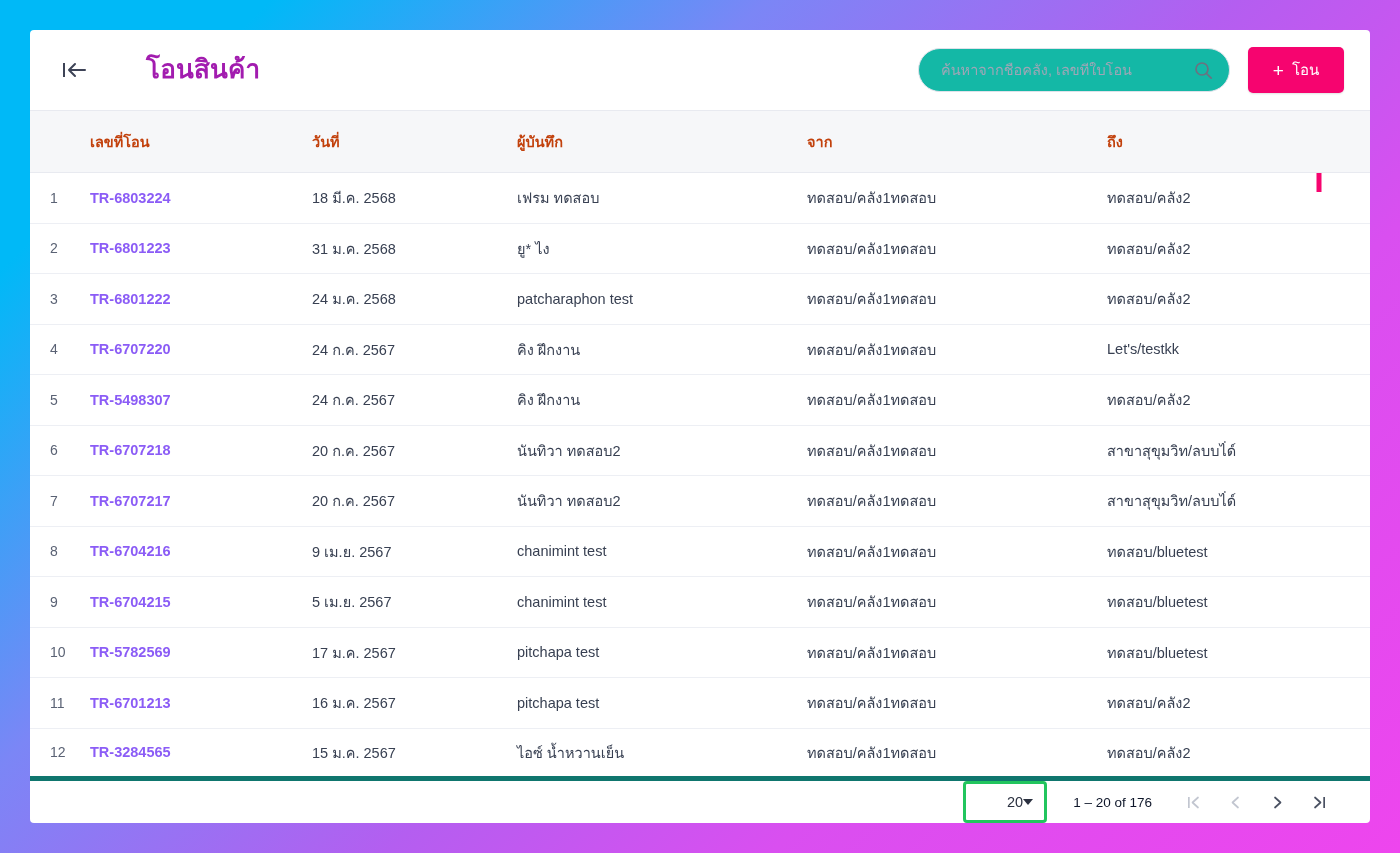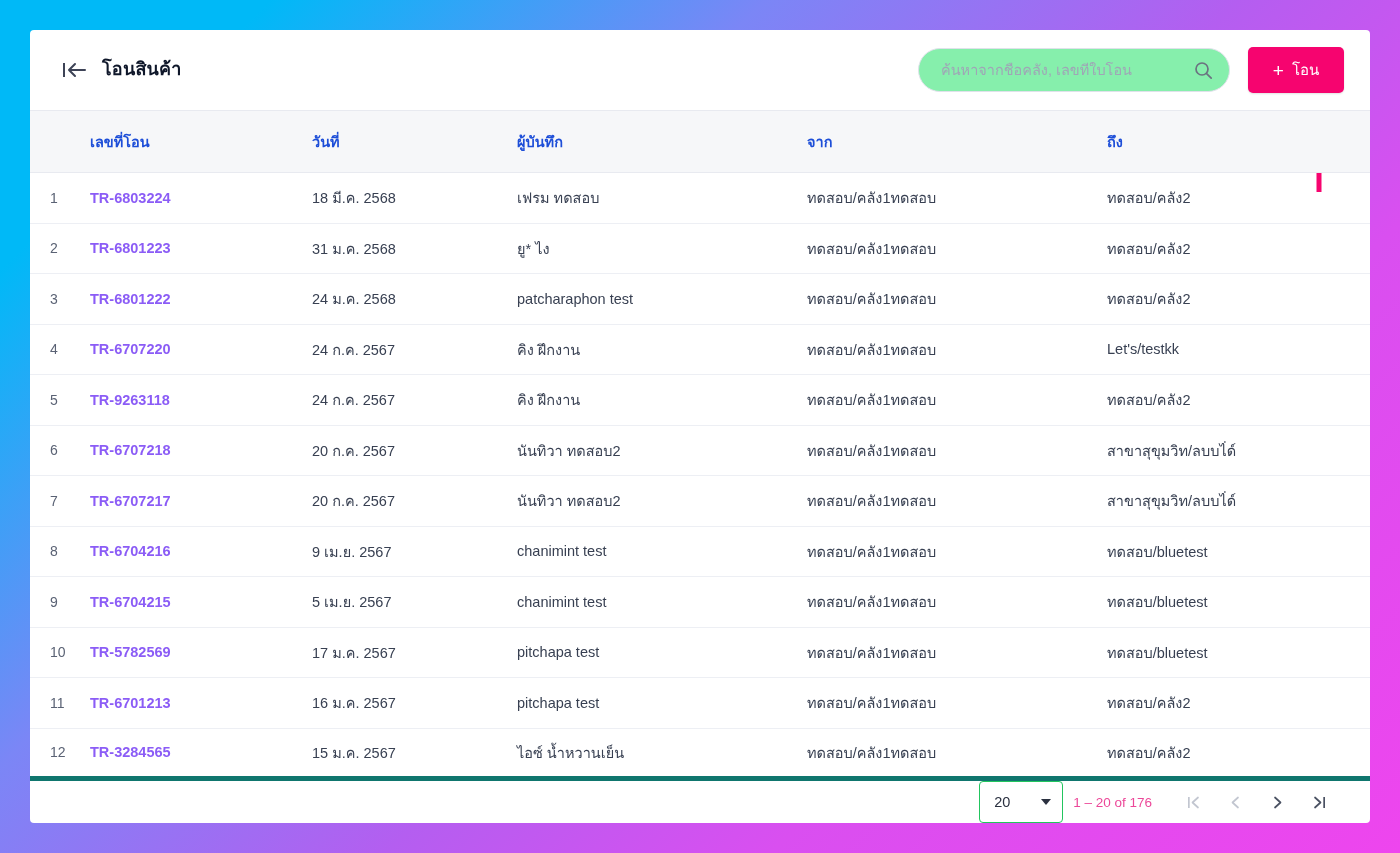--- a/index.html
+++ b/index.html
@@ -55,43 +55,44 @@
 
   .back-icon {
     display: inline-flex;
     align-items: center;
     margin-right: 14px;
     color: #3d4356;
     cursor: pointer;
   }
 
   .page-title {
-    font-size: 18px;
+    font-size: 26px;
     font-weight: 700;
-    color: #0f172a;
+    color: #a21caf;
     letter-spacing: .2px;
     line-height: 1.2;
+    margin-left: 44px;
   }
 
   .header-right {
     margin-left: auto;
     display: flex;
     align-items: center;
     gap: 18px;
   }
 
   .search-box {
     width: 312px;
     height: 44px;
     border: 1px solid #dfe2ea;
     border-radius: 24px;
     display: flex;
     align-items: center;
     padding: 0 16px 0 22px;
-    background: #86efac;
+    background: #14b8a6;
   }
 
   .search-box input {
     flex: 1;
     border: none;
     outline: none;
     font-family: inherit;
     font-size: 14.5px;
     color: #343a48;
     background: transparent;
@@ -137,21 +138,21 @@
     width: 100%;
     border-collapse: collapse;
     table-layout: fixed;
   }
 
   thead th {
     background: #f6f7f9;
     height: 62px;
     font-size: 14.5px;
     font-weight: 700;
-    color: #1d4ed8;
+    color: #c2410c;
     text-align: left;
     padding: 4px 8px;
     border-top: 1px solid #e8eaf0;
     border-bottom: 1px solid #e8eaf0;
     vertical-align: middle;
   }
 
   tbody td {
     height: 50.5px;
     font-size: 14.5px;
@@ -188,42 +189,42 @@
     display: flex;
     align-items: center;
     justify-content: flex-end;
     gap: 0;
     padding-right: 30px;
   }
 
   .page-size {
     width: 84px;
     height: 42px;
-    border: 1px solid #22c55e;
+    border: 3px solid #22c55e;
     border-radius: 4px;
     display: flex;
     align-items: center;
-    justify-content: space-between;
+    justify-content: flex-end;
     padding: 0 11px 0 14px;
     font-size: 14.5px;
     color: #2b3140;
     cursor: pointer;
     background: #fff;
   }
   .caret {
     width: 0; height: 0;
     border-left: 5px solid transparent;
     border-right: 5px solid transparent;
     border-top: 6px solid #2b3140;
   }
 
   .range-label {
     font-size: 13.5px;
-    color: #ec4899;
-    margin-left: 10px;
+    color: #0f172a;
+    margin-left: 26px;
     margin-right: 20px;
     white-space: nowrap;
   }
 
   .pg-btn {
     width: 42px;
     height: 42px;
     display: inline-flex;
     align-items: center;
     justify-content: center;
@@ -327,21 +328,21 @@
             <tr>
               <td class="col-idx">4</td>
               <td class="col-code"><span class="code-link">TR-6707220</span></td>
               <td class="col-date">24 ก.ค. 2567</td>
               <td class="col-user">คิง ฝึกงาน</td>
               <td class="col-from">ทดสอบ/คลัง1ทดสอบ</td>
               <td class="col-to">Let's/testkk</td>
             </tr>
             <tr>
               <td class="col-idx">5</td>
-              <td class="col-code"><span class="code-link">TR-9263118</span></td>
+              <td class="col-code"><span class="code-link">TR-5498307</span></td>
               <td class="col-date">24 ก.ค. 2567</td>
               <td class="col-user">คิง ฝึกงาน</td>
               <td class="col-from">ทดสอบ/คลัง1ทดสอบ</td>
               <td class="col-to">ทดสอบ/คลัง2</td>
             </tr>
             <tr>
               <td class="col-idx">6</td>
               <td class="col-code"><span class="code-link">TR-6707218</span></td>
               <td class="col-date">20 ก.ค. 2567</td>
               <td class="col-user">นันทิวา ทดสอบ2</td>

